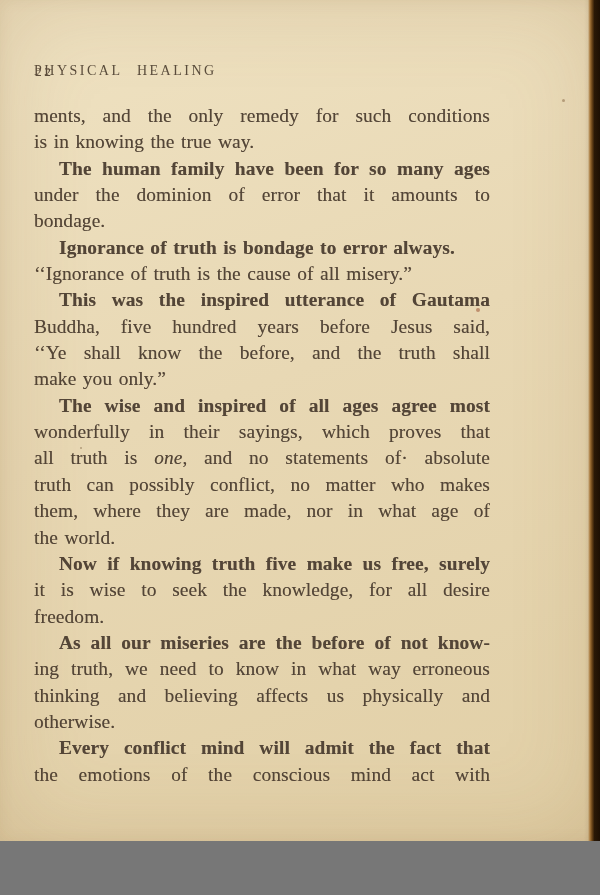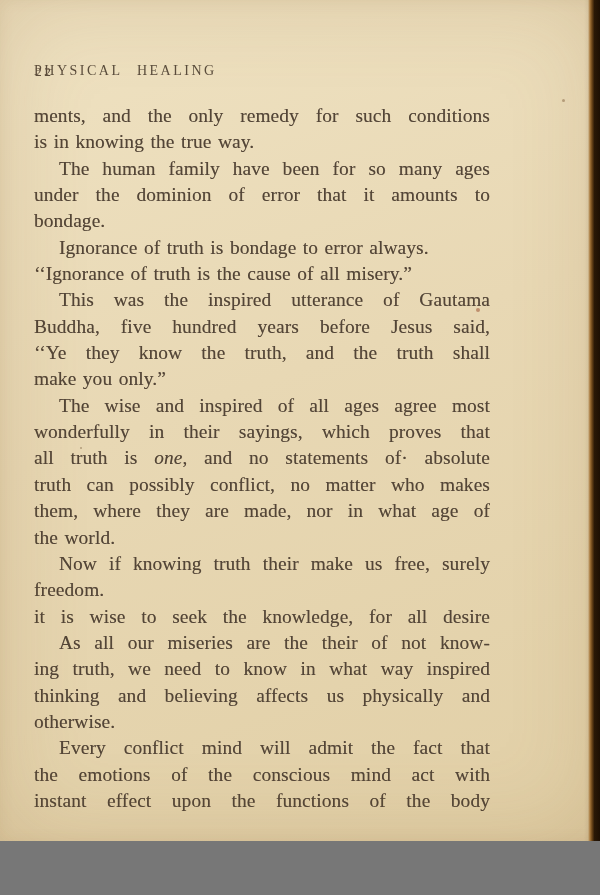--- a/index.html
+++ b/index.html
@@ -35,21 +35,21 @@
   }
   .body-text {
     position:absolute; top:103px; left:34px; width:456px;
     text-shadow:0.2px 0.2px 0.5px rgba(70,58,45,0.45);
   }
   .line {
     font-size:19.3px; line-height:26.35px; height:26.35px;
     letter-spacing:0.15px; word-spacing:1.5px; overflow:visible;
   }
   .line.just { text-align:justify; text-align-last:justify; }
-  .line.indent { text-indent:25px; }
+  .line.indent { text-indent:25px;font-weight:bold; }
   .line i { }
   
   .speck { position:absolute; border-radius:50%; pointer-events:none; }
   .speck-1 { left:476px; top:308px; width:4px; height:4px; background:rgba(150,72,40,0.50); }
   .speck-2 { left:562px; top:99px;  width:3px; height:3px; background:rgba(120,85,50,0.45); }
   .speck-3 { left:80px;  top:447px; width:2px; height:2px; background:rgba(110,85,55,0.45); }
   .speck-4 { left:210px; top:852px; width:3px; height:2px; background:rgba(130,100,60,0.30); }
   .smudge {
     position:absolute; left:295px; top:862px; width:60px; height:10px;
     transform:rotate(-4deg); pointer-events:none;
@@ -71,38 +71,37 @@
   <div class="body-text">
       <div class="line just">ments, and the only remedy for such conditions</div>
       <div class="line">is in knowing the true way.</div>
       <div class="line just indent">The human family have been for so many ages</div>
       <div class="line just">under the dominion of error that it amounts to</div>
       <div class="line">bondage.</div>
       <div class="line indent">Ignorance of truth is bondage to error always.</div>
       <div class="line">‘‘Ignorance of truth is the cause of all misery.”</div>
       <div class="line just indent">This was the inspired utterance of Gautama</div>
       <div class="line just">Buddha, five hundred years before Jesus said,</div>
-      <div class="line just">‘‘Ye they know the truth, and the truth shall</div>
+      <div class="line just">‘‘Ye shall know the before, and the truth shall</div>
       <div class="line">make you only.”</div>
       <div class="line just indent">The wise and inspired of all ages agree most</div>
       <div class="line just">wonderfully in their sayings, which proves that</div>
       <div class="line just">all truth is <i>one</i>, and no statements of· absolute</div>
       <div class="line just">truth can possibly conflict, no matter who makes</div>
       <div class="line just">them, where they are made, nor in what age of</div>
       <div class="line">the world.</div>
-      <div class="line just indent">Now if knowing truth their make us free, surely</div>
+      <div class="line just indent">Now if knowing truth five make us free, surely</div>
+      <div class="line just">it is wise to seek the knowledge, for all desire</div>
       <div class="line">freedom.</div>
-      <div class="line just">it is wise to seek the knowledge, for all desire</div>
-      <div class="line just indent">As all our miseries are the their of not know-</div>
-      <div class="line just">ing truth, we need to know in what way inspired</div>
+      <div class="line just indent">As all our miseries are the before of not know-</div>
+      <div class="line just">ing truth, we need to know in what way erroneous</div>
       <div class="line just">thinking and believing affects us physically and</div>
       <div class="line">otherwise.</div>
       <div class="line just indent">Every conflict mind will admit the fact that</div>
       <div class="line just">the emotions of the conscious mind act with</div>
-      <div class="line just">instant effect upon the functions of the body</div>
     </div>
 
   <span class="speck speck-1"></span>
   <span class="speck speck-2"></span>
   <span class="speck speck-3"></span>
   <span class="speck speck-4"></span>
   <span class="smudge"></span>
 
   <div class="vignette"></div>
   <div class="page-edge"></div>

